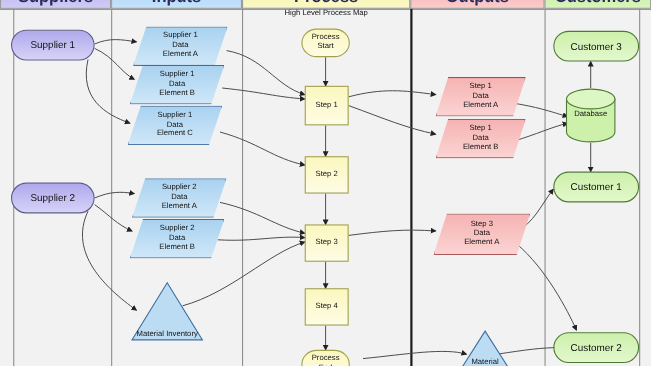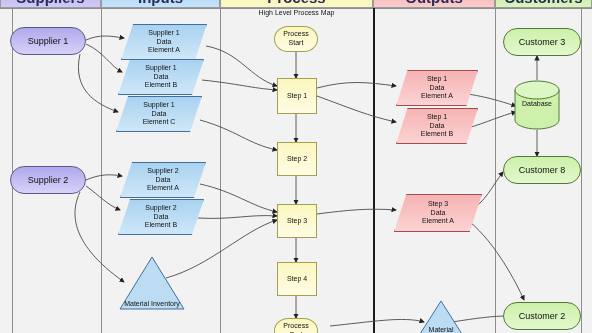--- a/index.html
+++ b/index.html
@@ -237,19 +237,19 @@
 
   <div class="cyl" style="left:514px;top:80px;width:46px;height:50px">
     <svg viewBox="0 0 46 50" width="46" height="50">
       <path d="M1,10 L1,40 A22,9 0 0 0 45,40 L45,10 Z" fill="#cdf0ab" stroke="#4f7a36" stroke-width="1"></path>
       <ellipse cx="23" cy="10" rx="22" ry="9" fill="#ddf7c4" stroke="#4f7a36" stroke-width="1"></ellipse>
     </svg>
     <div style="position:absolute;left:0;right:0;top:20px;text-align:center;font-size:7px;color:#111">Database</div>
   </div>
 
   <div class="node pill cus" style="left:503px;top:156px;width:78px;height:28px">
-    <span class="ln">Customer 8</span>
+    <span class="ln">Customer 1</span>
   </div>
   <div class="node pill cus" style="left:503px;top:302px;width:78px;height:28px">
     <span class="ln">Customer 2</span>
   </div>
 
 </div>
 
 </body></html>

